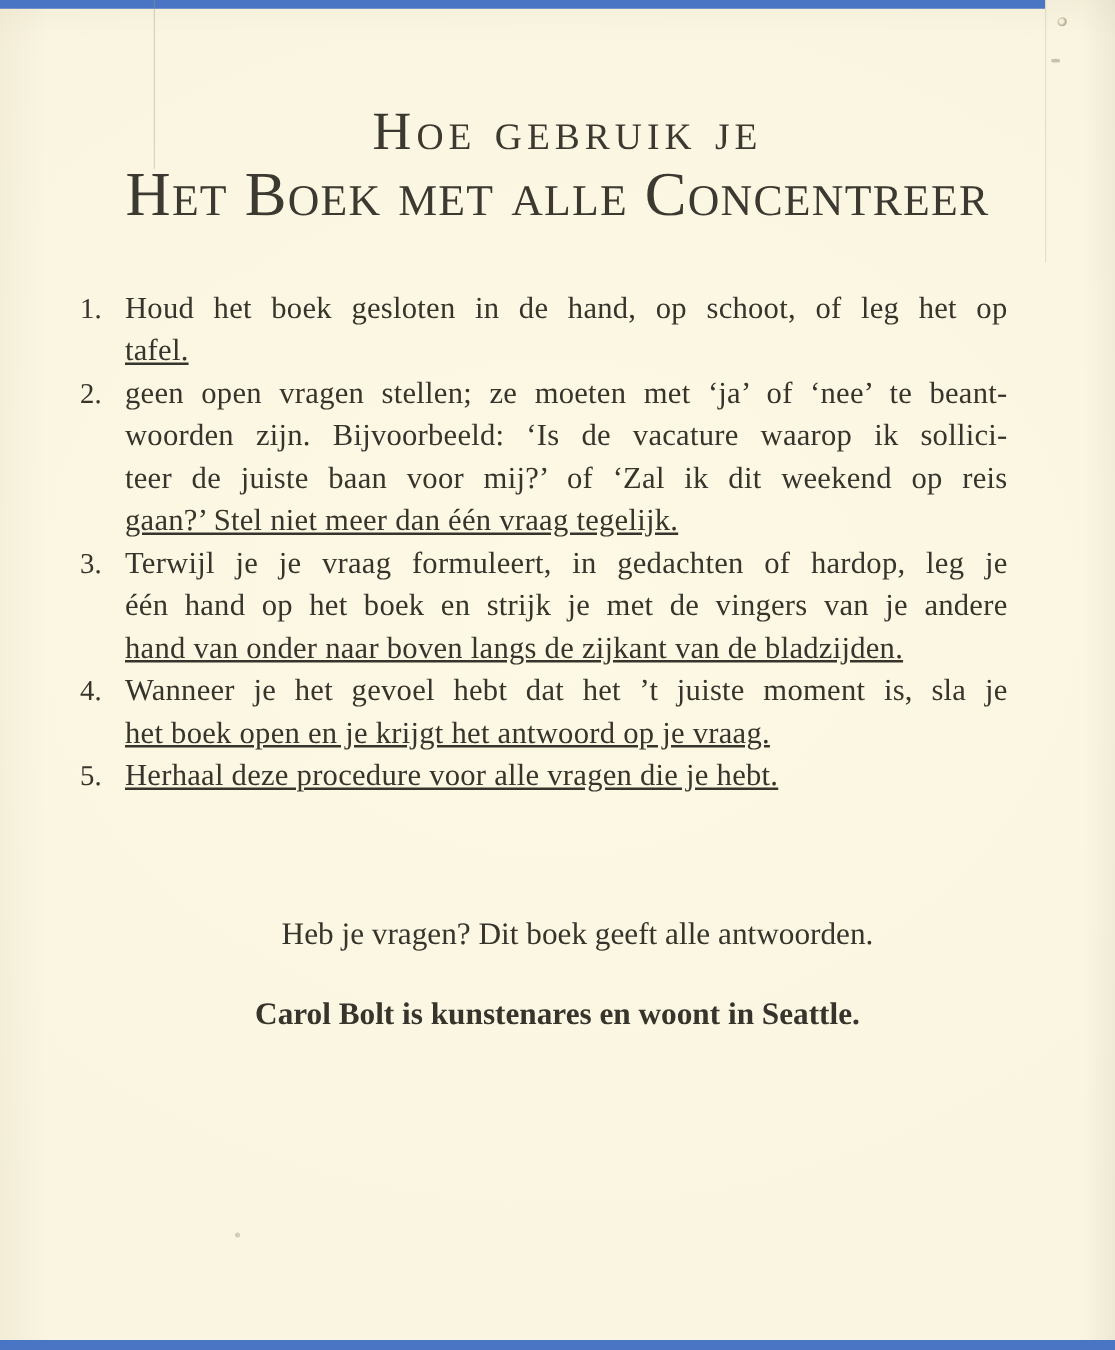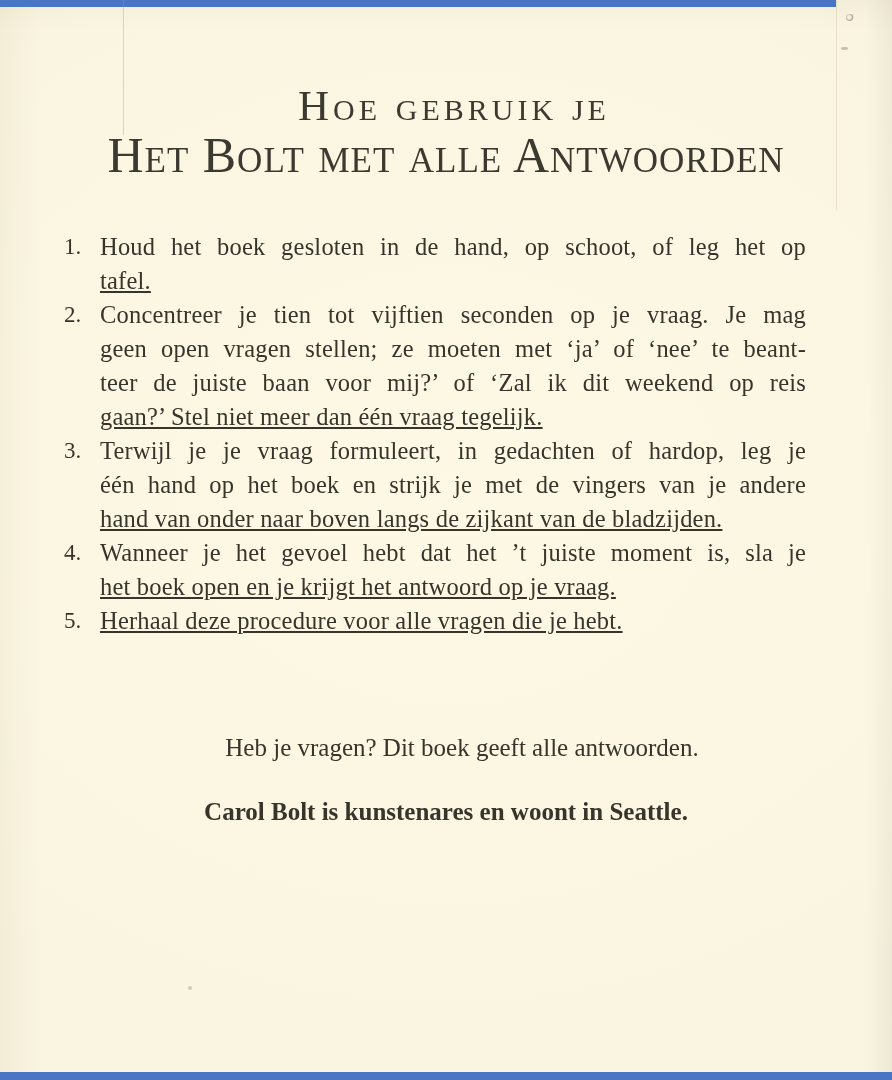--- a/index.html
+++ b/index.html
@@ -121,36 +121,36 @@
 <div class="scan-bar top"></div>
 <div class="scan-bar bottom"></div>
 <div class="crease c1"></div>
 <div class="crease c2"></div>
 <div class="speck s1"></div>
 <div class="speck s2"></div>
 <div class="speck s3"></div>
 
 <div class="title-block">
   <div class="title-line1">Hoe gebruik je</div>
-  <div class="title-line2">Het Bolt met alle Antwoorden</div>
+  <div class="title-line2">Het Boek met alle Concentreer</div>
 </div>
 
 <div class="instructions">
     <div class="item">
       <span class="num">1.</span>
       <div class="item-lines">
         <div class="line">Houd het boek gesloten in de hand, op schoot, of leg het op</div>
         <div class="line last">tafel.</div>
       </div>
     </div>
     <div class="item">
       <span class="num">2.</span>
       <div class="item-lines">
-        <div class="line">Concentreer je tien tot vijftien seconden op je vraag. Je mag</div>
         <div class="line">geen open vragen stellen; ze moeten met ‘ja’ of ‘nee’ te beant-</div>
+        <div class="line">woorden zijn. Bijvoorbeeld: ‘Is de vacature waarop ik sollici-</div>
         <div class="line">teer de juiste baan voor mij?’ of ‘Zal ik dit weekend op reis</div>
         <div class="line last">gaan?’ Stel niet meer dan één vraag tegelijk.</div>
       </div>
     </div>
     <div class="item">
       <span class="num">3.</span>
       <div class="item-lines">
         <div class="line">Terwijl je je vraag formuleert, in gedachten of hardop, leg je</div>
         <div class="line">één hand op het boek en strijk je met de vingers van je andere</div>
         <div class="line last">hand van onder naar boven langs de zijkant van de bladzijden.</div>

